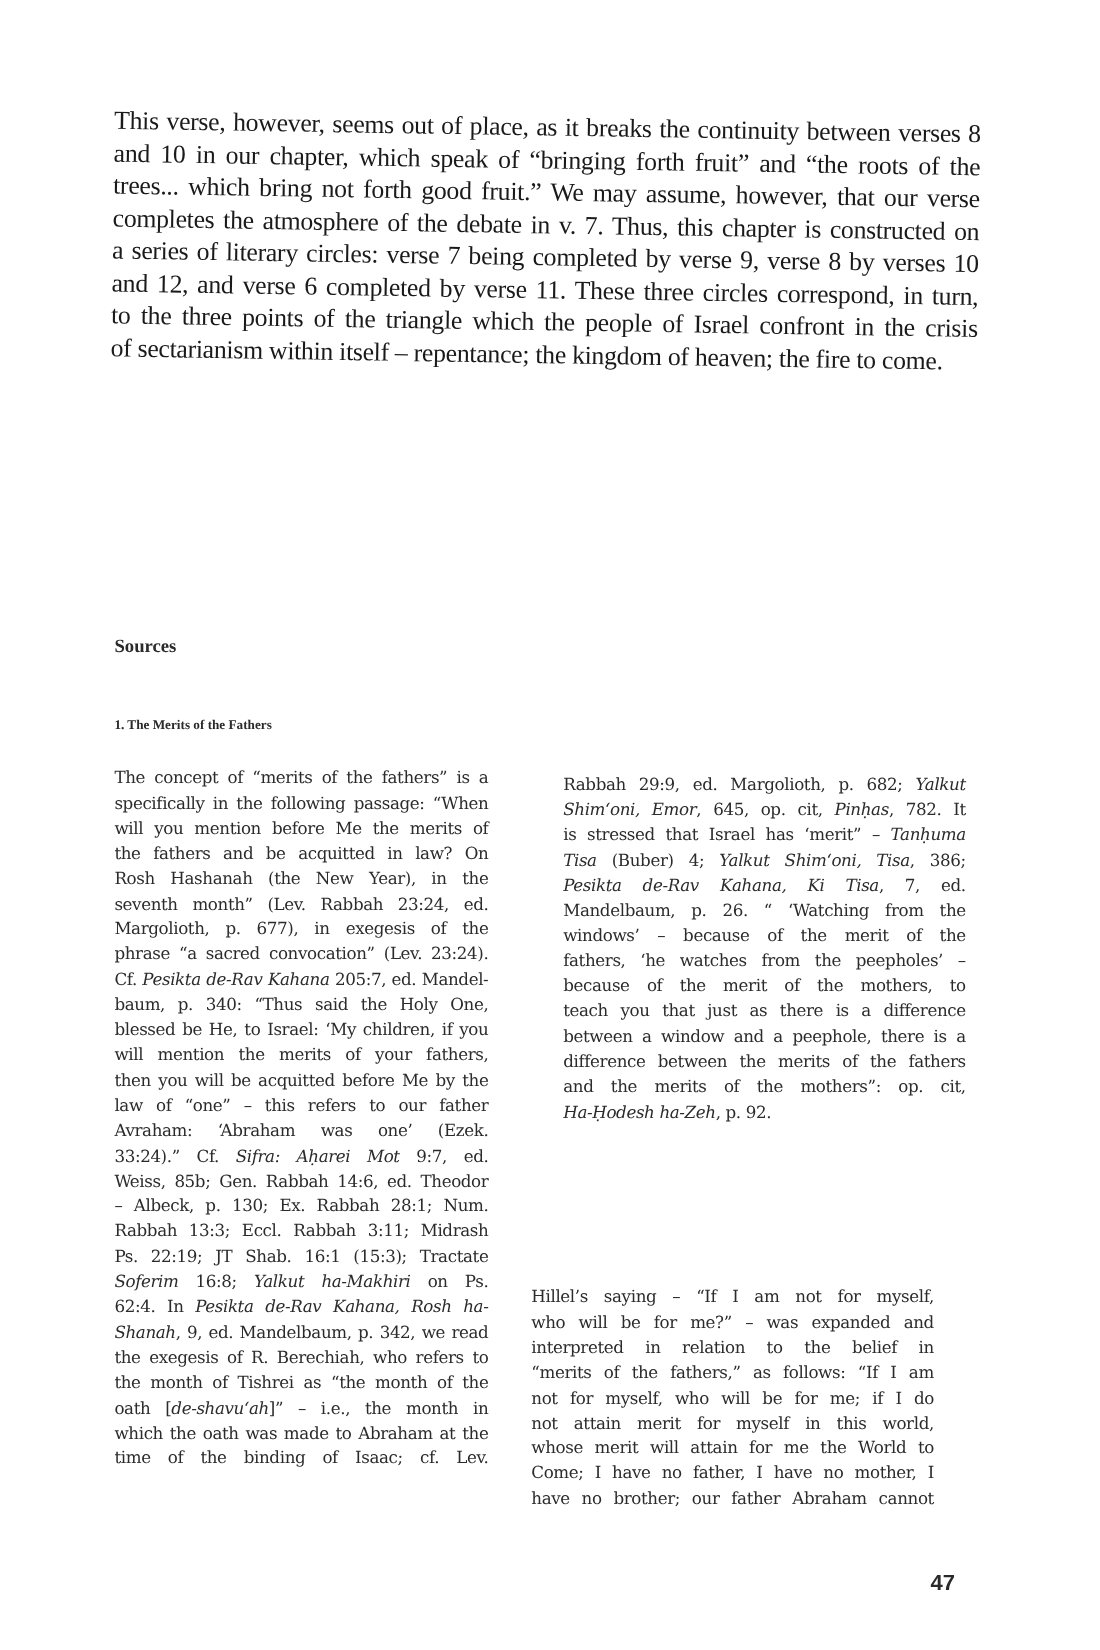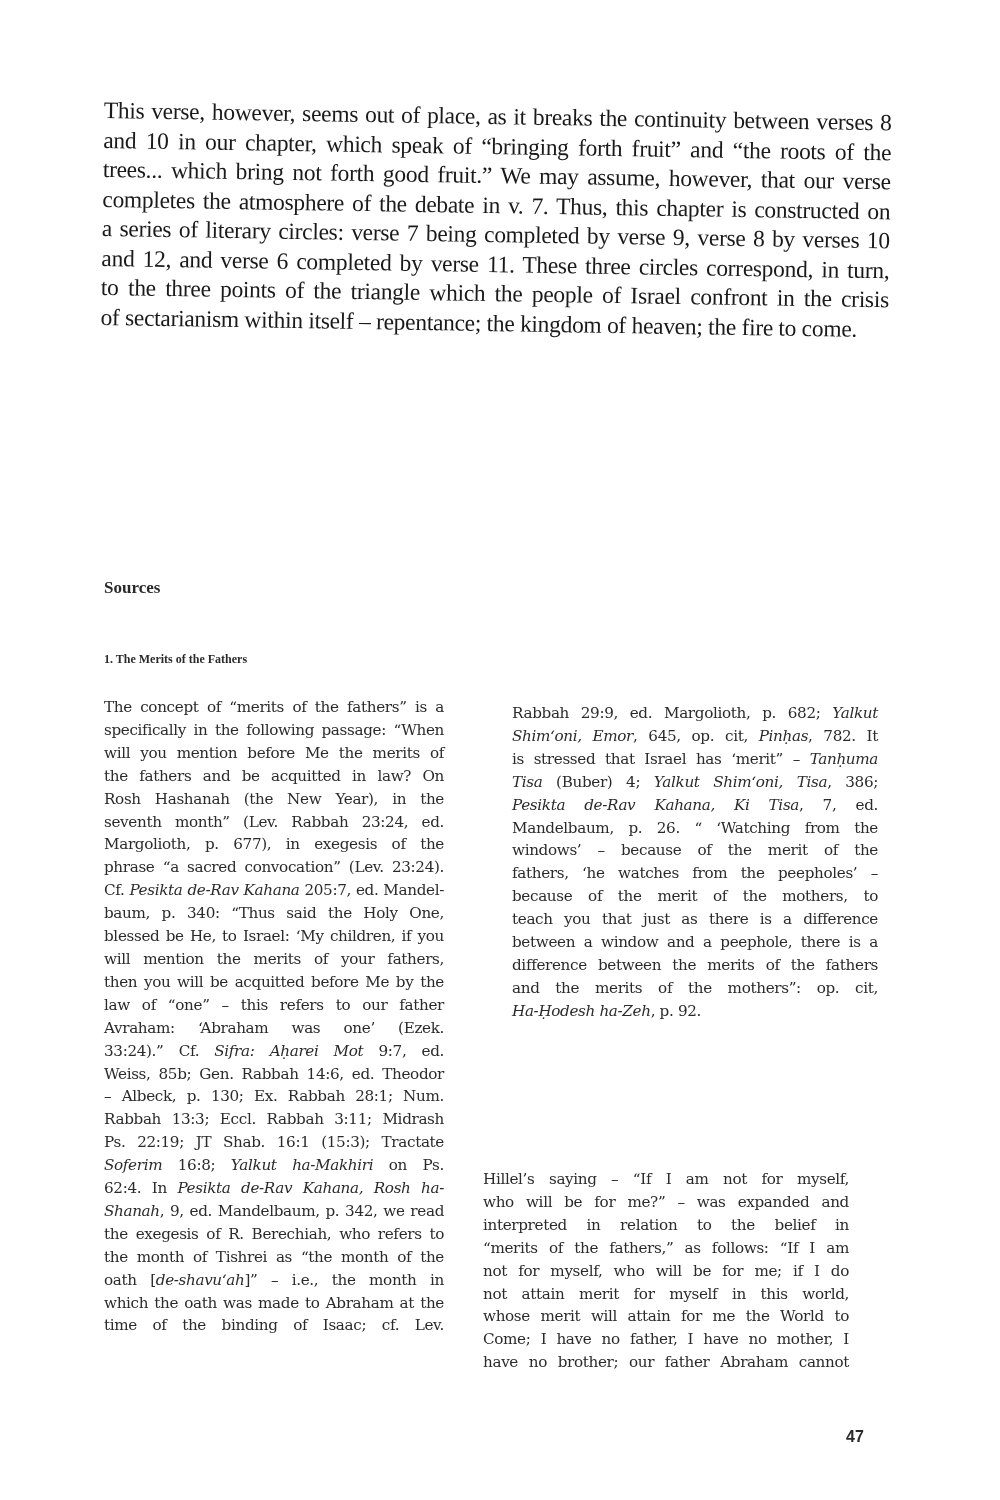--- a/index.html
+++ b/index.html
@@ -36,21 +36,21 @@
   }
   .col .line { display: block; white-space: nowrap; text-align: justify; text-align-last: justify; letter-spacing: -0.35px; }
   .col .line.last { text-align-last: left; }
   .col i { font-style: italic; }
   .left-col { left: 104px; top: 696px; }
   .right-col-a { left: 512px; top: 659px; width: 366px; margin-top: 43px; }
   .right-col-b { left: 483px; top: 1168px; width: 366px; }
   .page-number {
     position: absolute; left: 846px; top: 1428px;
     font-family: "Liberation Sans", sans-serif; font-weight: bold;
-    font-size: 16px; color: #2a2a2a;
+    font-size: 20px; color: #2a2a2a;
   }
 </style>
 </head>
 <body>
 
 <div class="intro" id="intro">
     <span class="line">This verse, however, seems out of place, as it breaks the continuity between verses 8</span>
     <span class="line">and 10 in our chapter, which speak of “bringing forth fruit” and “the roots of the</span>
     <span class="line">trees... which bring not forth good fruit.” We may assume, however, that our verse</span>
     <span class="line">completes the atmosphere of the debate in v. 7. Thus, this chapter is constructed on</span>

